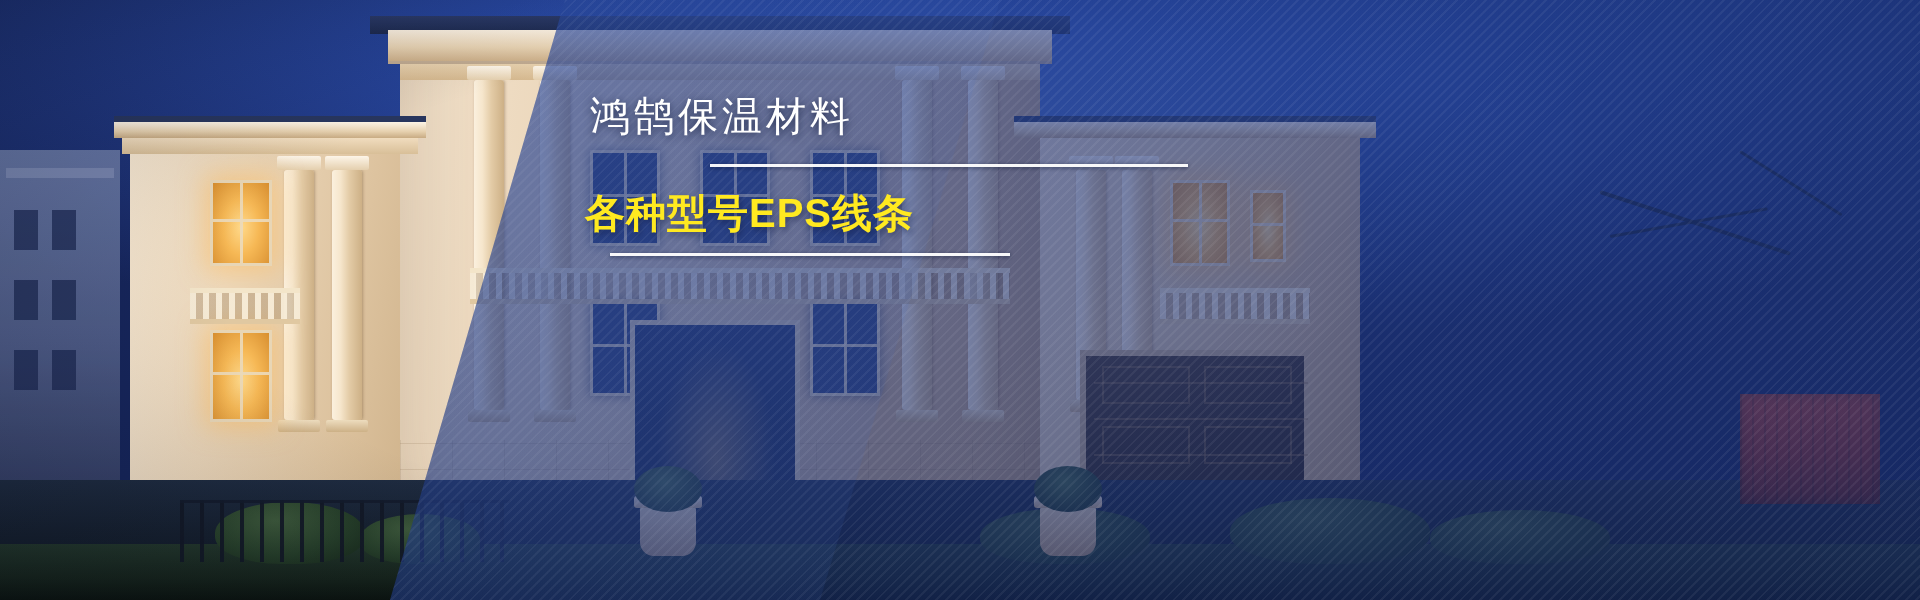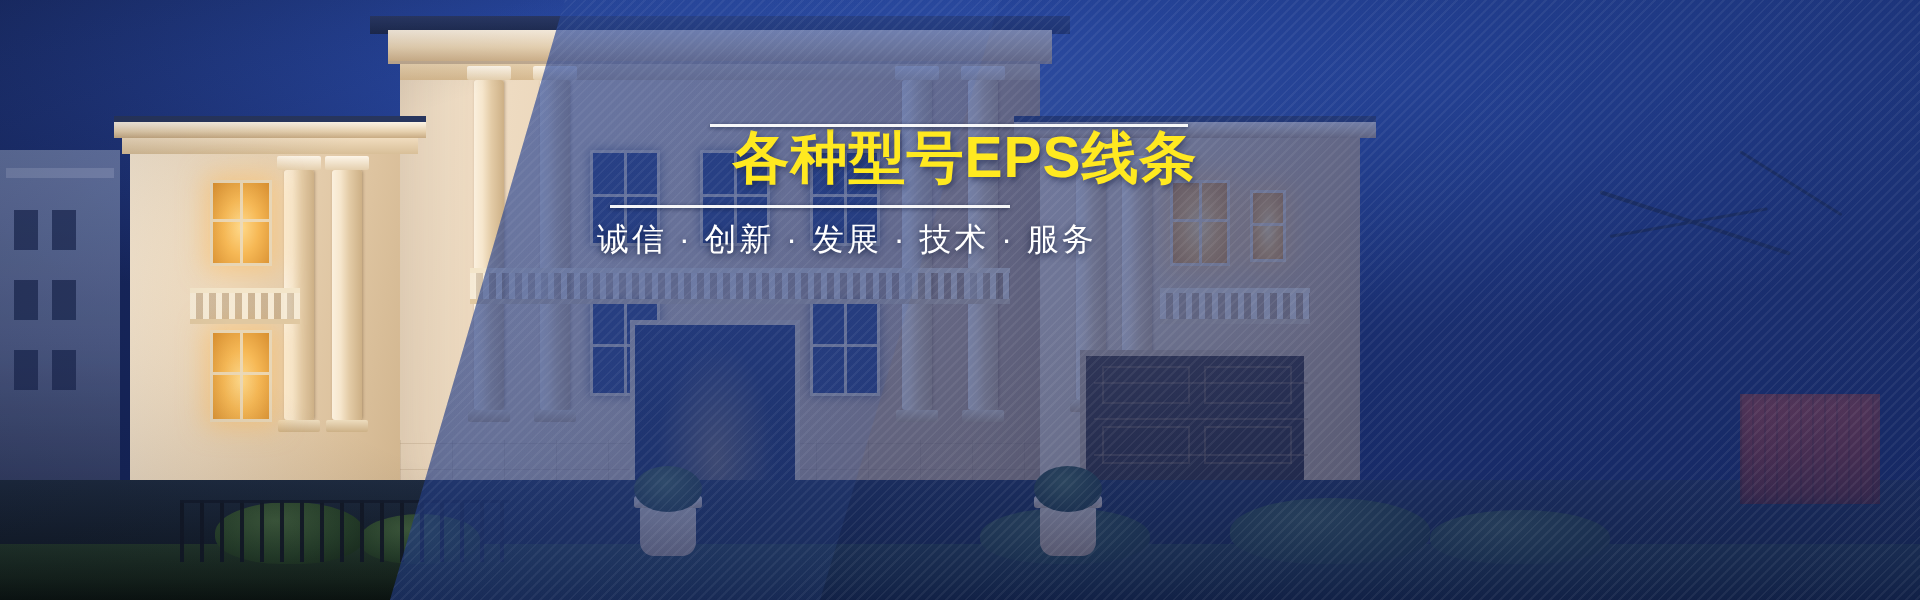--- a/index.html
+++ b/index.html
@@ -246,26 +246,25 @@
     padding-left:5px;
   }
 
   .rule{
     height:3px;background:#ffffff;opacity:.95;
     margin:28px 0 0 125px;width:478px;
     box-shadow:0 1px 4px rgba(8,18,48,.6);
   }
 
   .headline{
-    margin-top:1px;
+    margin-top:26px;
     color:#ffe920;
-    font-size:57px;line-height:1.02;
+    font-size:40px;line-height:1.02;
     font-weight:700;letter-spacing:1px;
     text-shadow:2px 3px 6px rgba(20,30,70,.55);
-    text-align:center;
   }
   .headline .hl-line{display:block;white-space:nowrap;}
   .headline .hl-line + .hl-line{margin-top:6px;}
 
   .rule2{
     height:3px;background:#ffffff;opacity:.95;
     margin:19px 0 0 25px;width:400px;
     box-shadow:0 1px 4px rgba(8,18,48,.6);
   }
 
@@ -401,25 +400,25 @@
 
     <div class="photo-vignette"></div>
   </div>
 
   <div class="overlay-panel"></div>
   <div class="overlay-hatch"></div>
   <div class="overlay-soft"></div>
 
   <div class="text-block">
 
+    <div class="company-name">鸿鹄保温材料</div>
 
     <div class="rule"></div>
 
     <div class="headline">
       <span class="hl-line">各种型号EPS线条</span>
     </div>
 
     <div class="rule2"></div>
 
-    <div class="tagline">诚信 · 创新 · 发展 · 技术 · 服务</div>
   </div>
 
 </div>
 
 </body></html>

